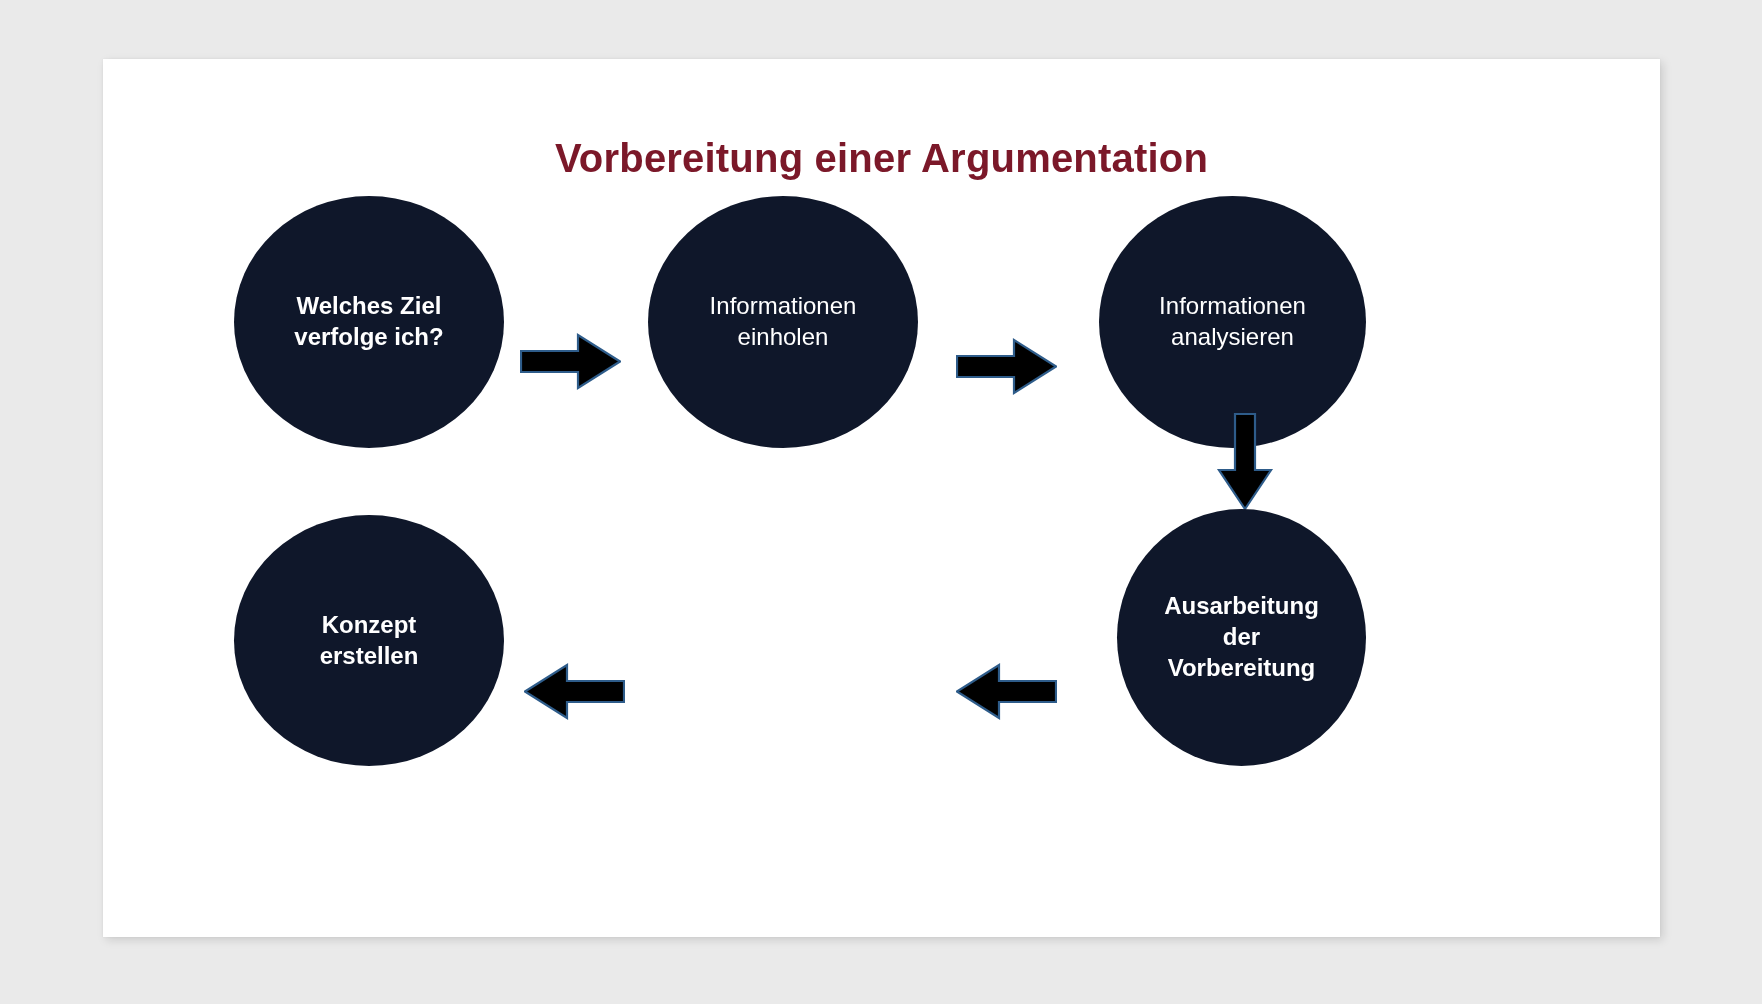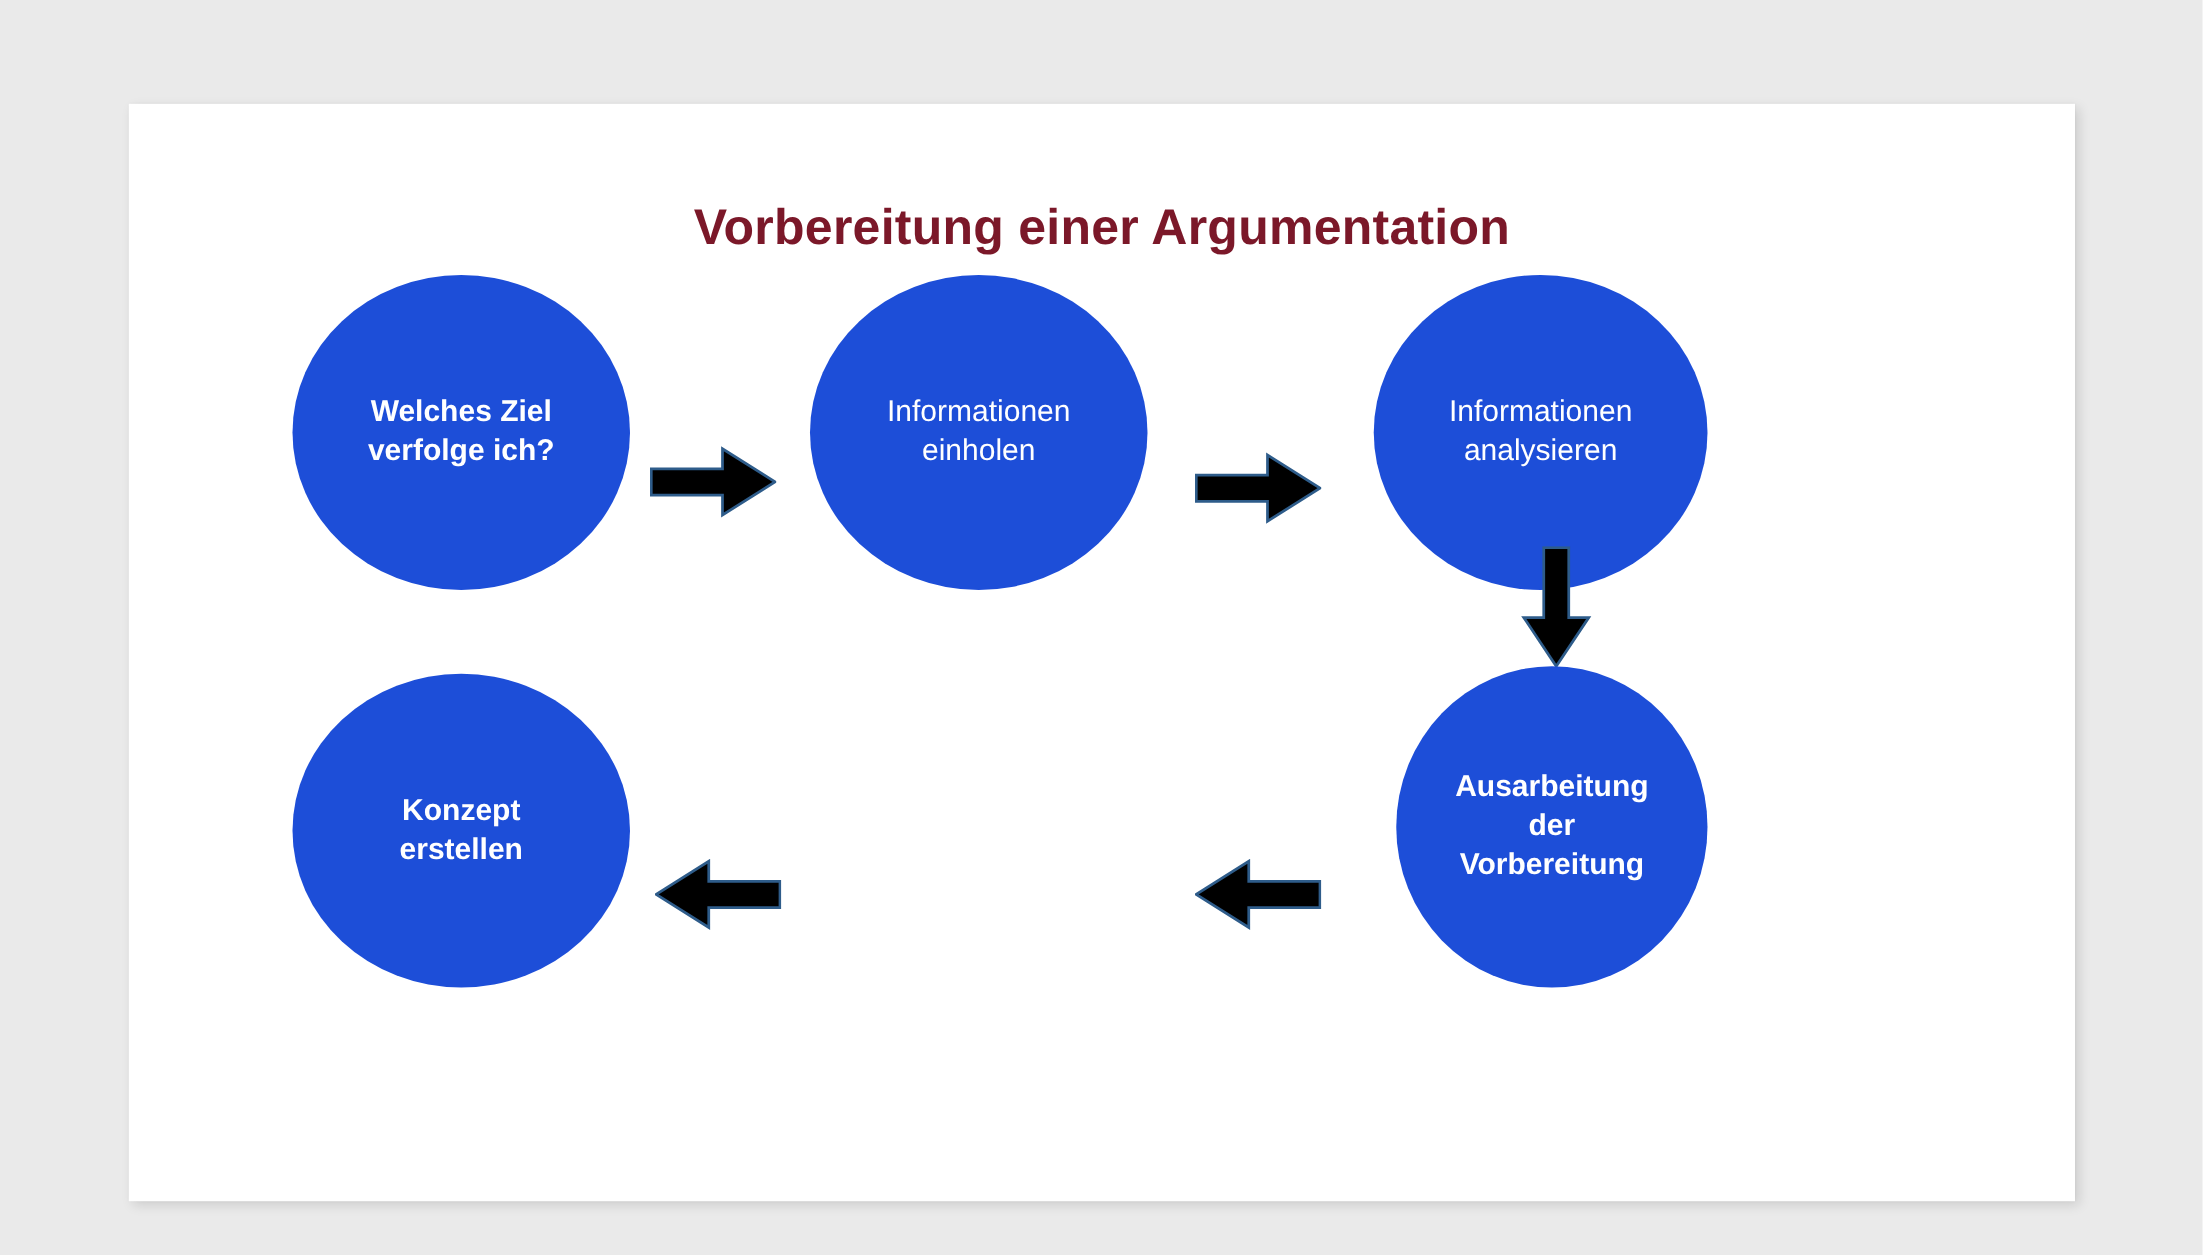--- a/index.html
+++ b/index.html
@@ -23,21 +23,20 @@
   
   #slide-card {
     position: absolute;
     left: 103px;
     top: 59px;
     width: 1557px;
     height: 878px;
     background: #ffffff;
     box-shadow: 3px 3px 9px rgba(0,0,0,0.13),
                 0 0 2px rgba(0,0,0,0.06);
-    margin-top: 24px;
   }
 
   
   #slide-title {
     position: absolute;
     left: 0;
     top: 77px;
     width: 100%;
     text-align: center;
     color: #7b1829;
@@ -45,21 +44,21 @@
     font-weight: bold;
     letter-spacing: 0.2px;
     line-height: 1.1;
     white-space: nowrap;
   }
 
   
   .node-circle {
     position: absolute;
     border-radius: 50%;
-    background: #1d4ed8;
+    background: #0f172a;
     display: flex;
     align-items: center;
     justify-content: center;
     text-align: center;
     color: #ffffff;
     box-sizing: border-box;
   }
   .node-label {
     font-size: 24px;
     line-height: 1.28;

